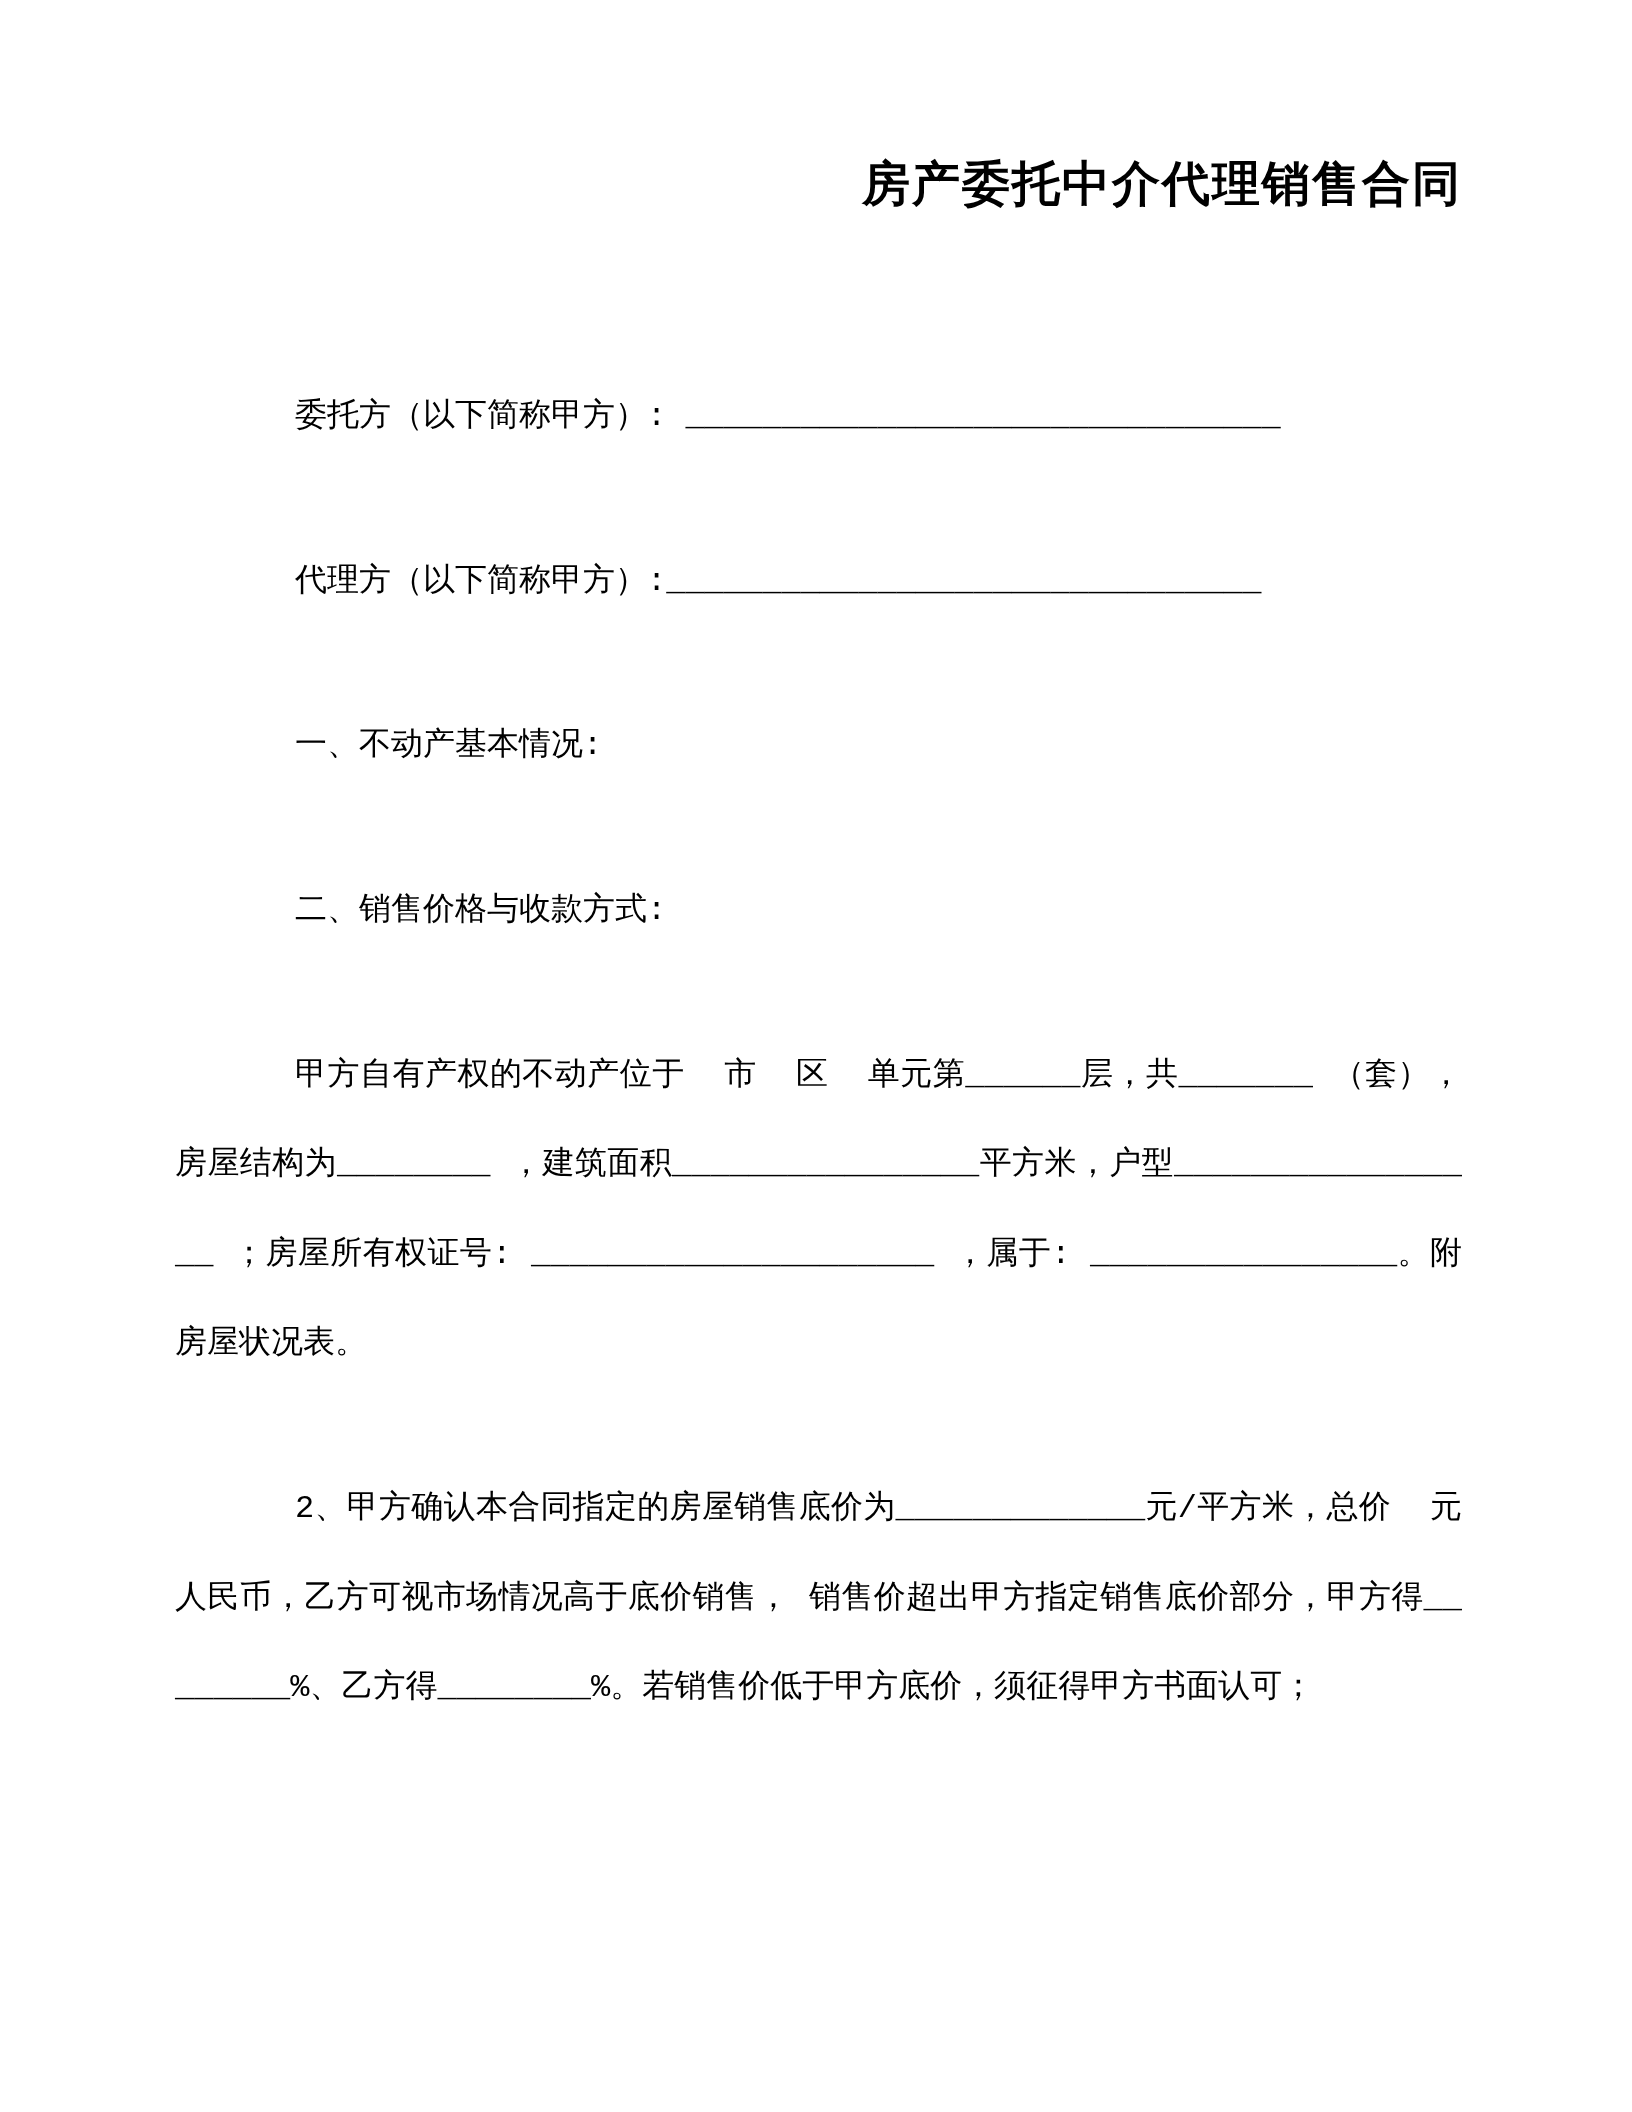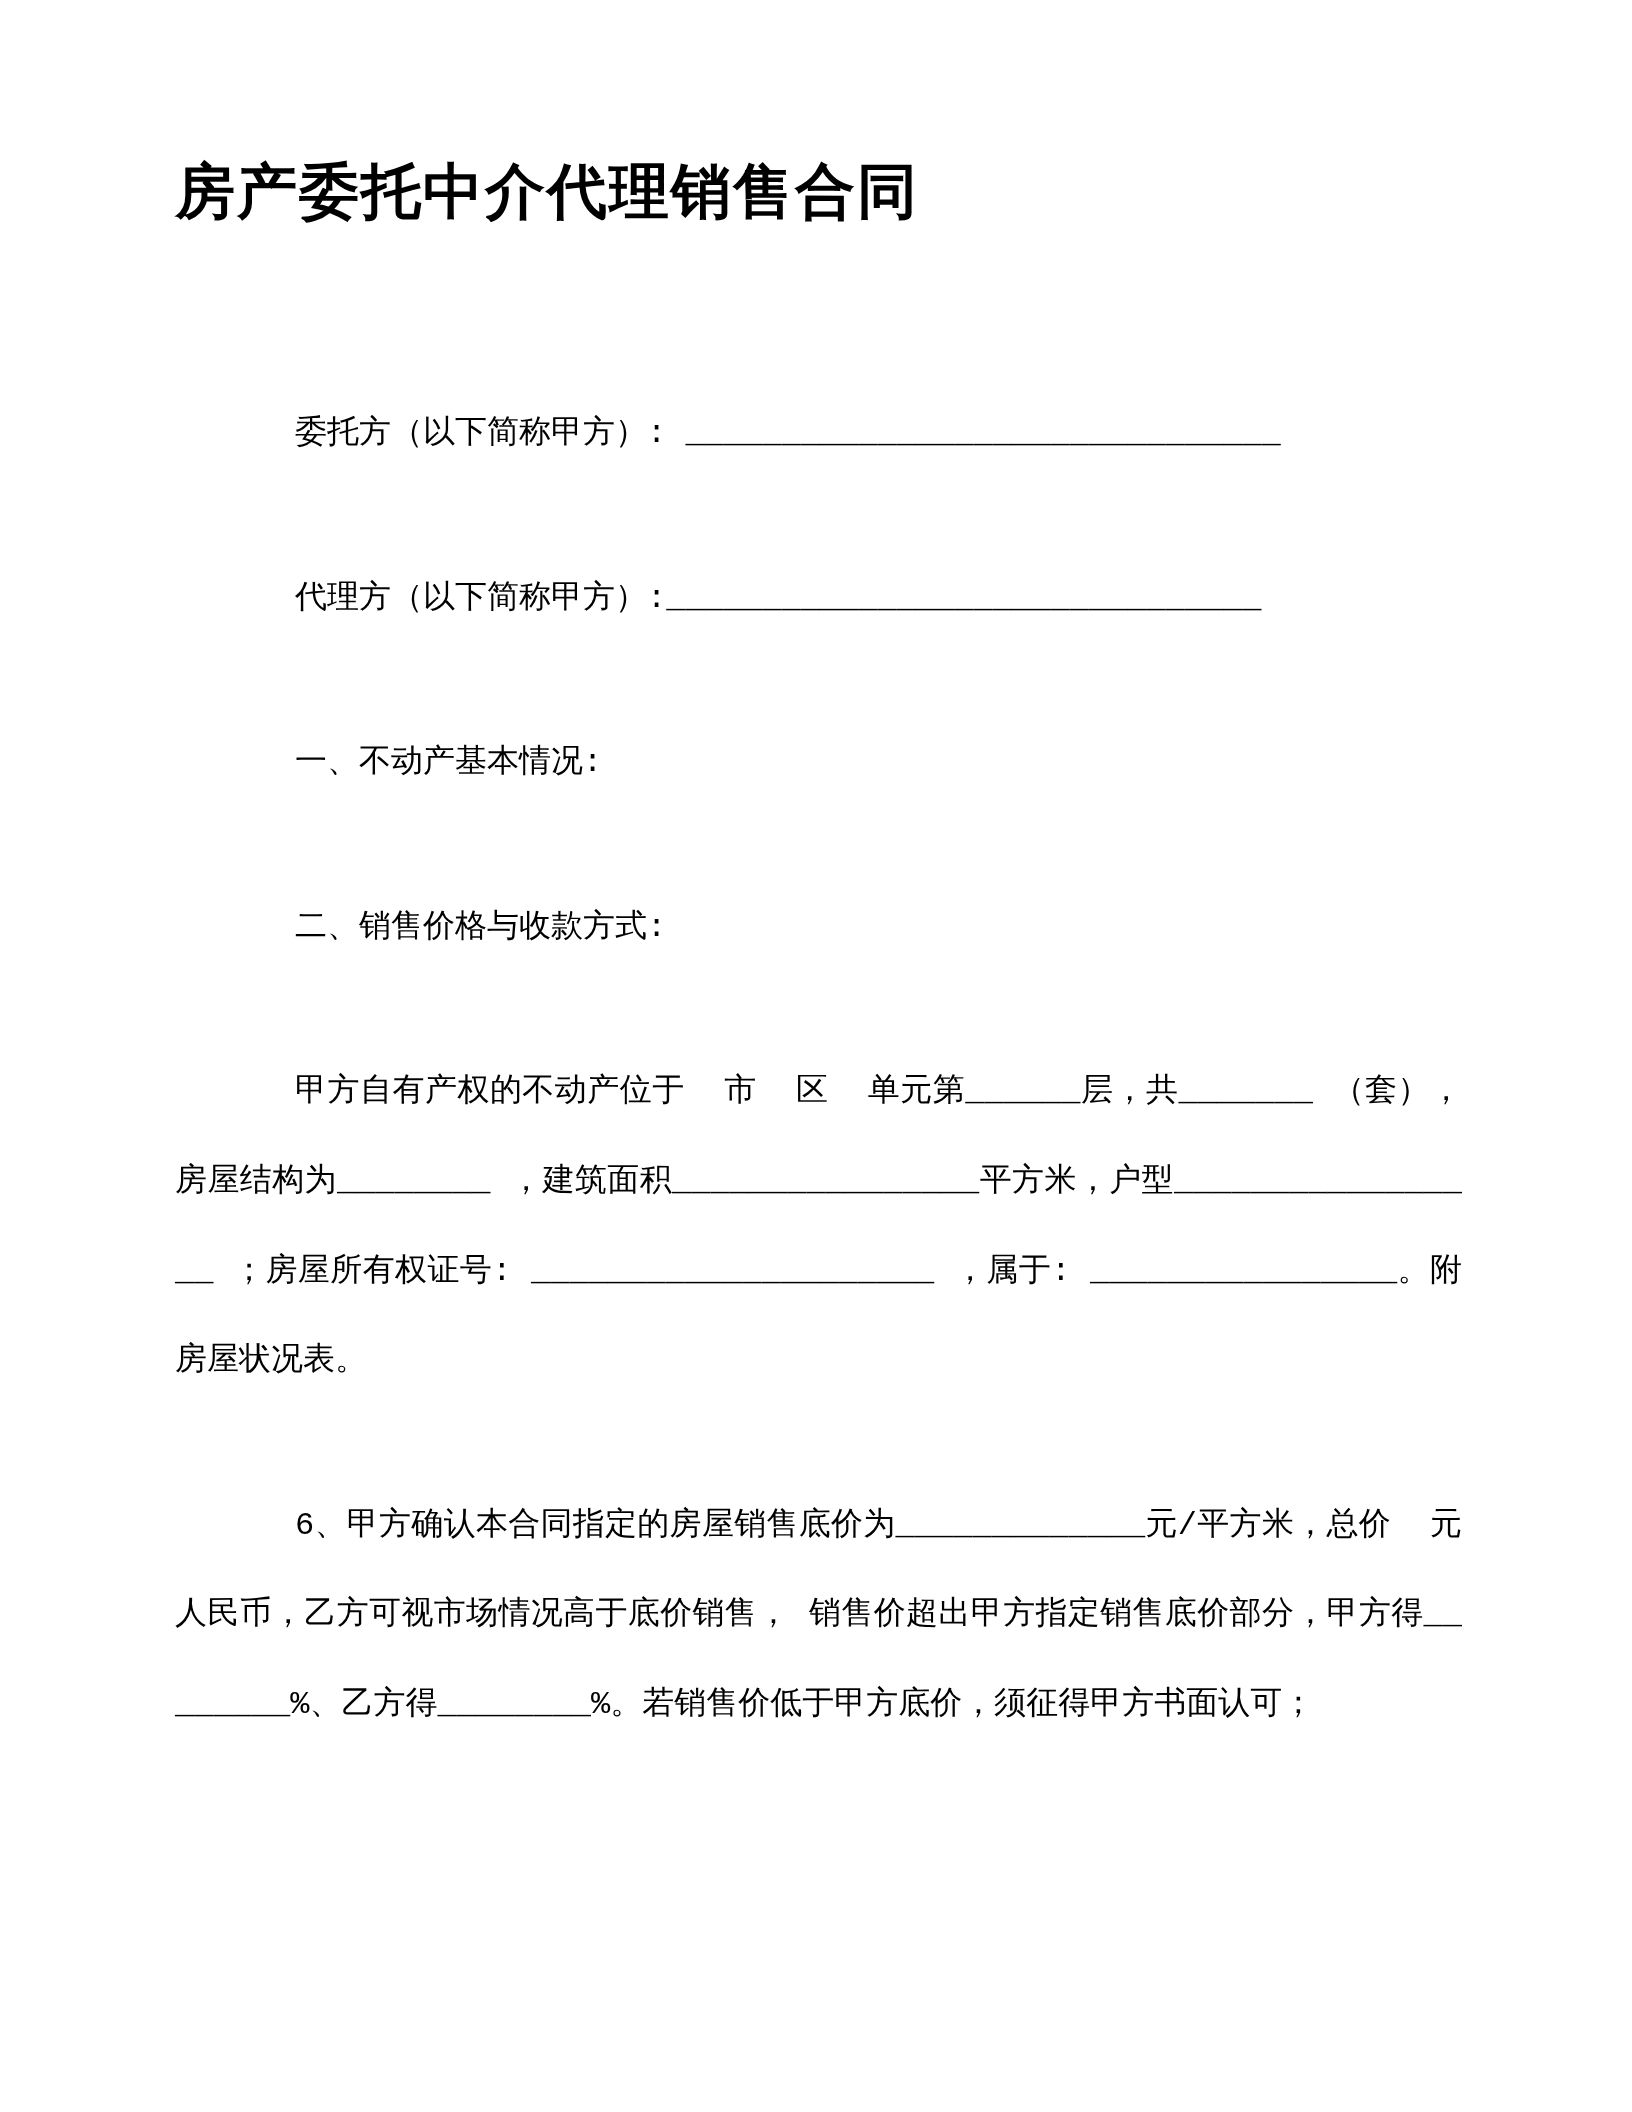--- a/index.html
+++ b/index.html
@@ -14,24 +14,24 @@
     margin: 0 auto;
     background: #ffffff;
     color: #000000;
     font-family: "Liberation Serif", "DejaVu Serif", serif;
     font-size: 32px;
     overflow: hidden;
     box-sizing: border-box;
     padding: 150px 170px 0 175px;
   }
   .doc-title {
-    font-size: 60px;
+    font-size: 48px;
     line-height: 1.4;
     font-weight: bold;
-    text-align: left;
+    text-align: right;
     margin: 0 0 155px 0;
     letter-spacing: 2px;
   }
   .para {
     line-height: 2.8;
     margin: 0 0 75px 0;
     text-indent: 120px;
     text-align: justify;
     white-space: pre-wrap;
     word-break: break-all;
@@ -49,15 +49,15 @@
 
   <p class="para">代理方（以下简称甲方）:_______________________________</p>
 
 
   <p class="para">一、不动产基本情况:</p>
 
   <p class="para">二、销售价格与收款方式:</p>
 
   <p class="para">甲方自有产权的不动产位于  市  区  单元第______层，共_______ （套），房屋结构为________ ，建筑面积________________平方米，户型_________________ ；房屋所有权证号: _____________________ ，属于: ________________。附房屋状况表。</p>
 
-  <p class="para">6、甲方确认本合同指定的房屋销售底价为_____________元/平方米，总价  元人民币，乙方可视市场情况高于底价销售， 销售价超出甲方指定销售底价部分，甲方得________%、乙方得________%。若销售价低于甲方底价，须征得甲方书面认可；</p>
+  <p class="para">2、甲方确认本合同指定的房屋销售底价为_____________元/平方米，总价  元人民币，乙方可视市场情况高于底价销售， 销售价超出甲方指定销售底价部分，甲方得________%、乙方得________%。若销售价低于甲方底价，须征得甲方书面认可；</p>
 
 </div>
 
 </body></html>

